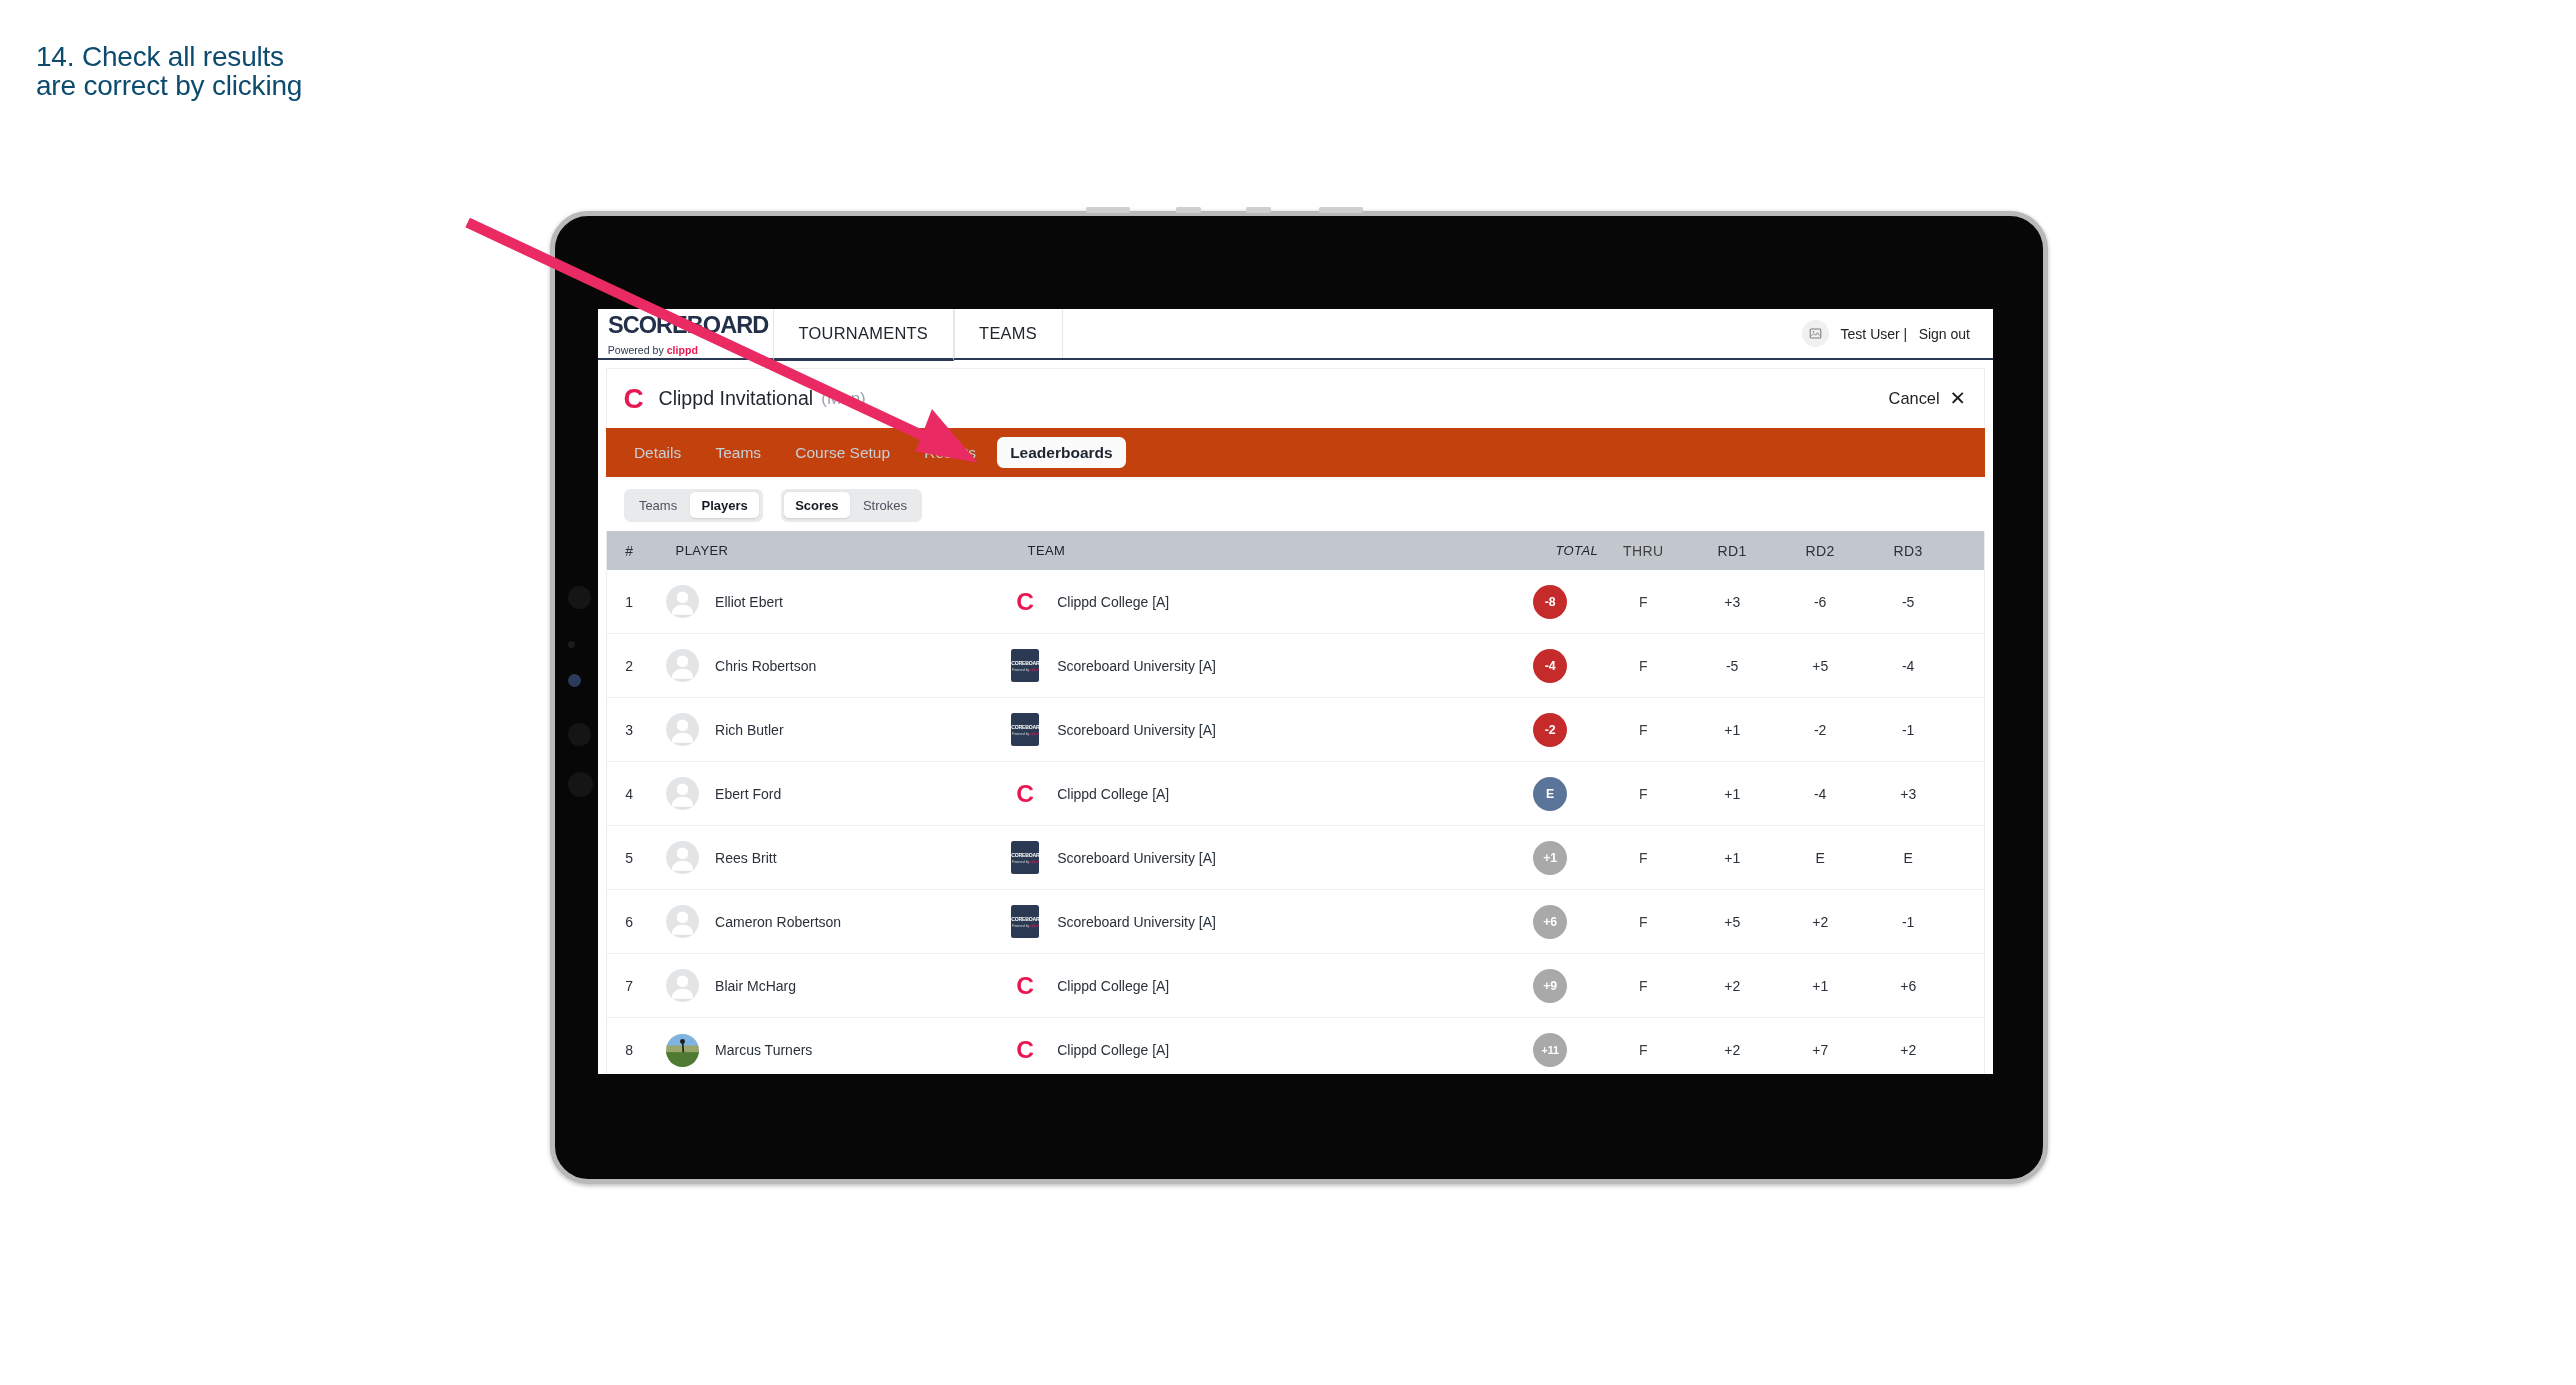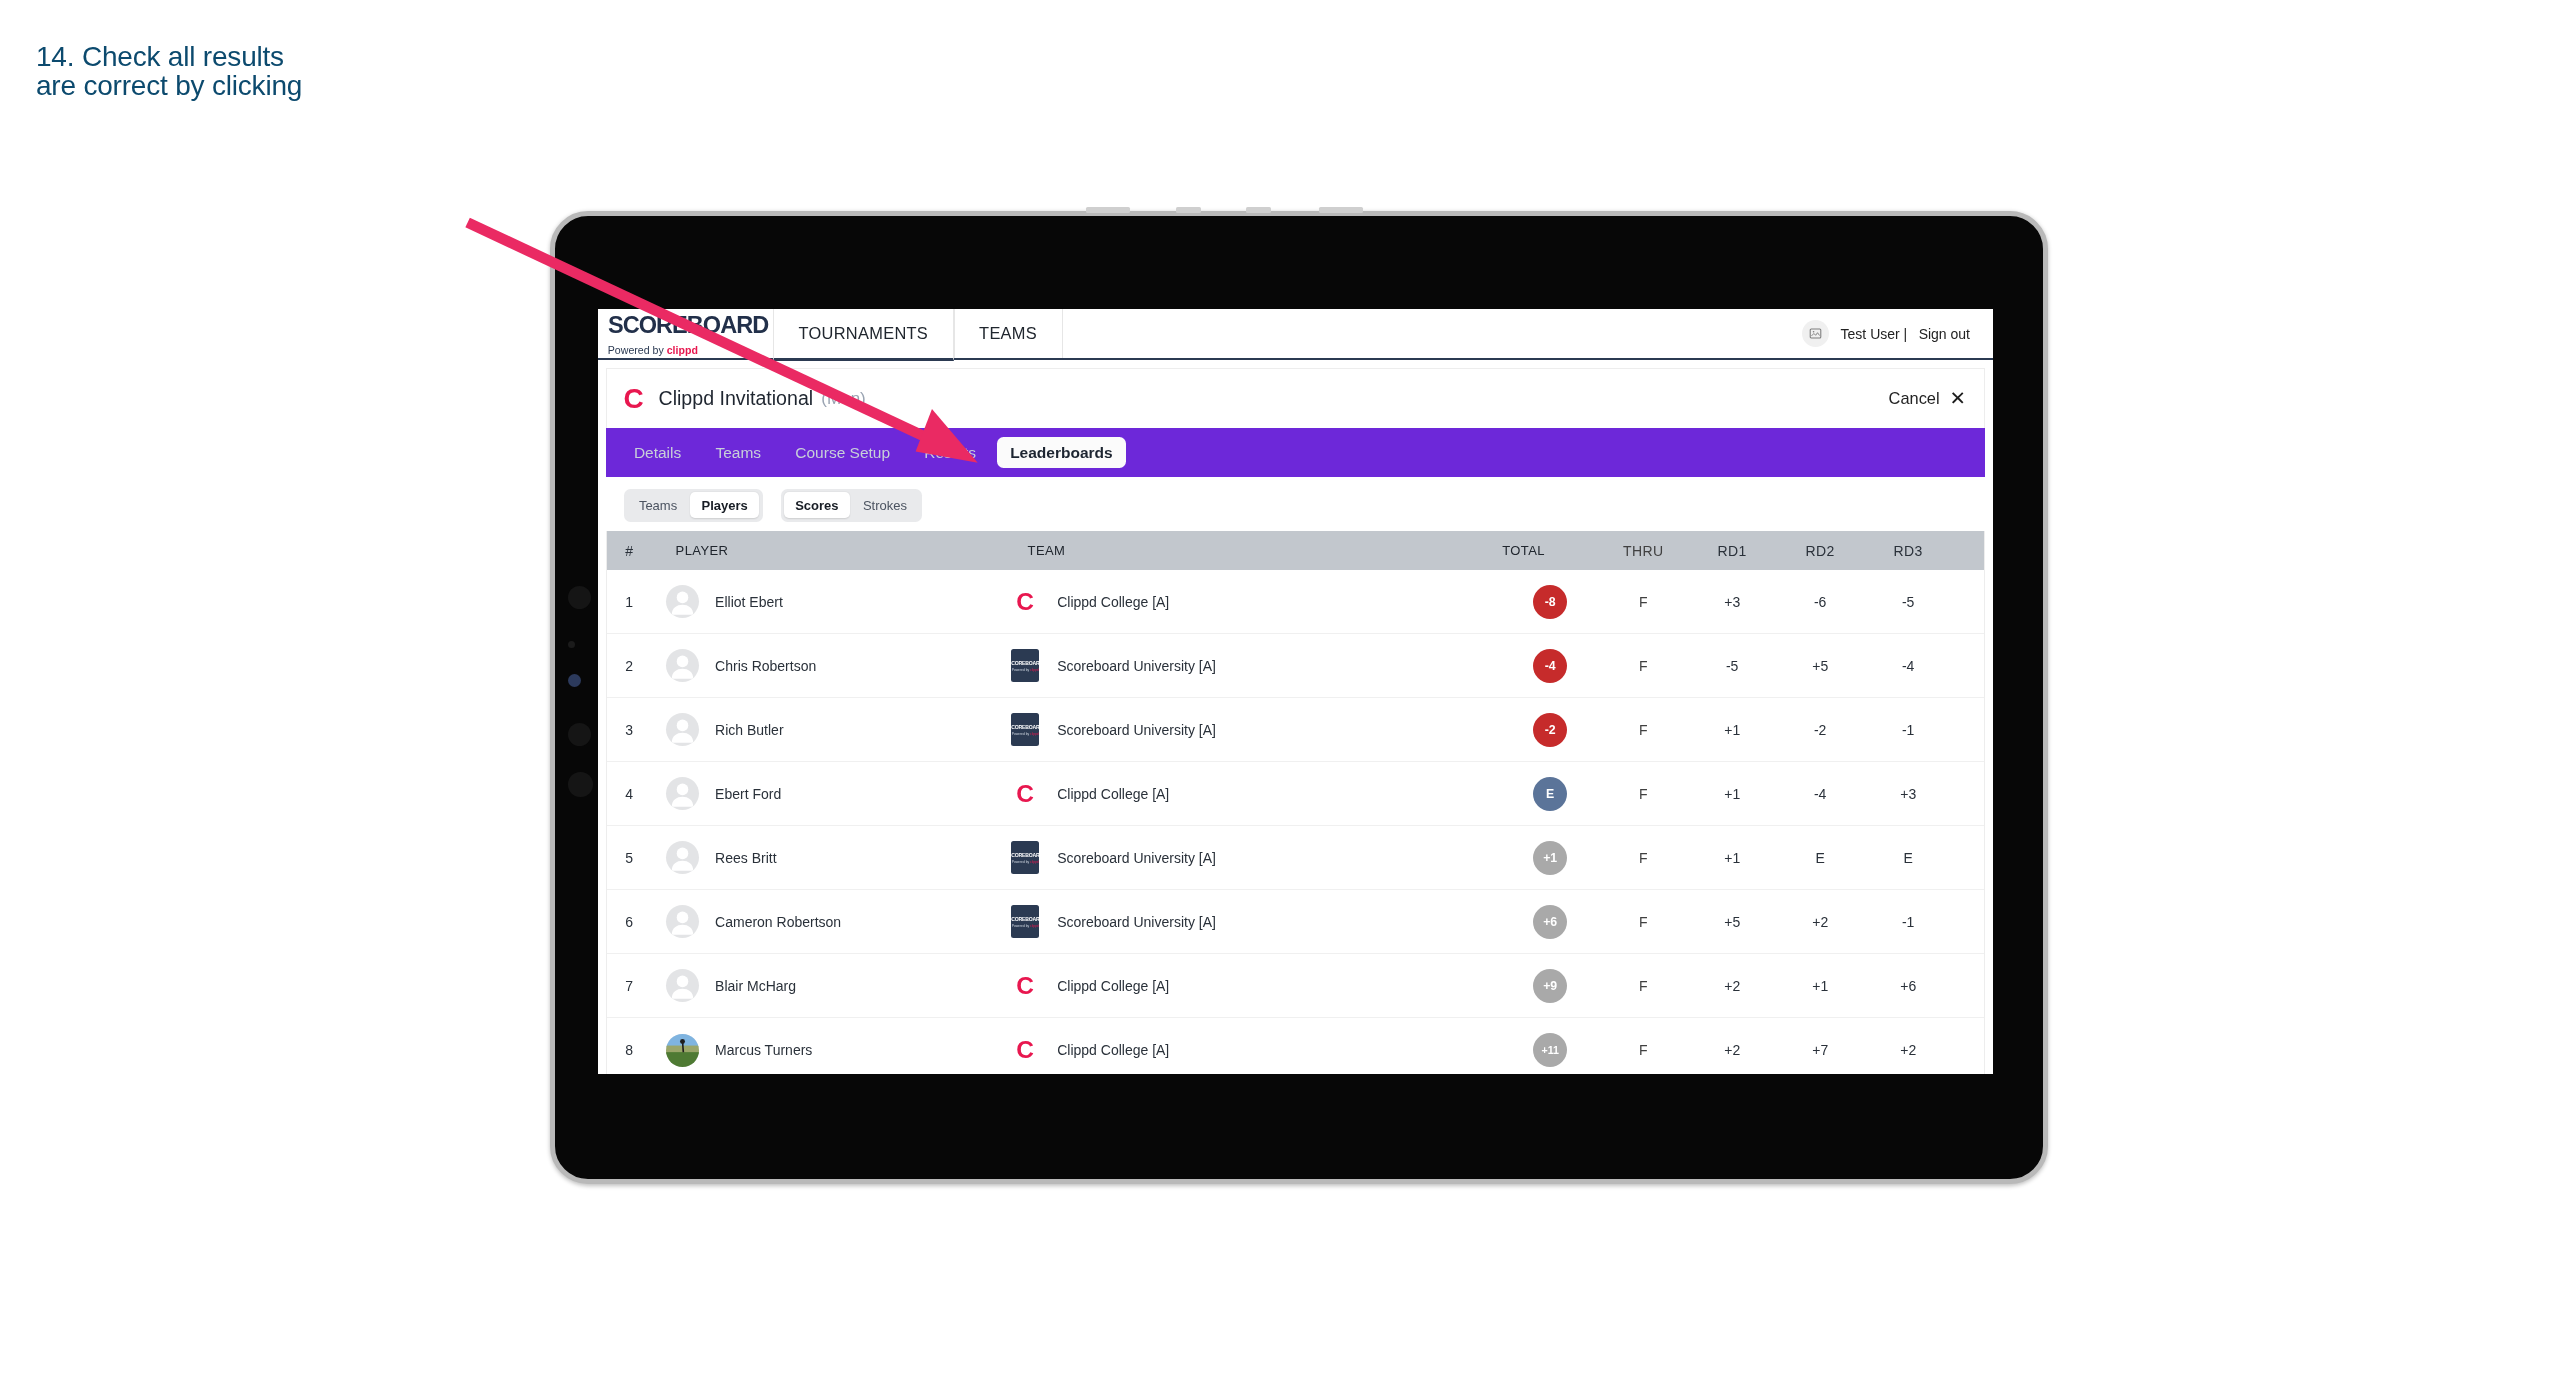--- a/index.html
+++ b/index.html
@@ -97,21 +97,21 @@
     font-family:"Liberation Sans", sans-serif; margin-right: 14.7px;
   }
   .tourn-title { font-size: 19.6px; color:#1f2630; }
   .tourn-gender { font-size: 17px; color:#9aa4b2; margin-left: 8.2px; }
   .cancel-wrap { margin-left:auto; display:flex; align-items:flex-end; gap:9.8px; cursor:pointer; }
   .cancel-text { font-size: 16.4px; color:#232323; }
   .cancel-x { font-size: 19.6px; color:#1c1c1c; line-height:1; }
 
   
   .sectiontabs {
-    background:#6d28d9; height:49px; display:flex; align-items:center;
+    background:#c2410c; height:49px; display:flex; align-items:center;
     padding-left: 14.7px; gap: 8.2px; margin: 0 8.2px;
   }
   .stab {
     font-size: 15.5px; color:#c8cfd9; padding: 6.5px 13px; border-radius:6.5px; cursor:pointer;
   }
   .stab.active { background:#fbfbfb; color:#1d2531; font-weight:600; }
 
   
   .togglerow { display:flex; gap: 18px; padding: 11.4px 16.4px 9.8px 18px; background:#fff; margin:0 8.2px; }
   .toggle-group { background:#e9eaec; border-radius:6.5px; padding:3.3px; display:flex; gap:1.6px; }
@@ -129,21 +129,21 @@
     border-bottom: 0.8px solid #f0f0f0; background:#fff;
   }
   .trow:last-child { border-bottom:none; }
   .c-rank  { width: 52px; text-align:left; padding-left: 18px; font-size: 14px; color:#2a313a; }
   .c-player{ width: 352px; display:flex; align-items:center; gap: 16.4px; padding-left: 6.5px; }
   .c-team  { width: 491px; display:flex; align-items:center; gap: 18px; padding-left: 0px;}
   .c-total { width: 96px; display:flex; justify-content:center; }
   .c-thru  { width: 90px; text-align:center; font-size:14px; color:#404040; }
   .c-rd    { width: 88px; text-align:center; font-size:14px; color:#2a313a; }
   .thead .c-player, .thead .c-team { padding-left: 16.4px; display:block; }
-  .thead .c-total { display:block; text-align:left; }
+  .thead .c-total { display:block; text-align:right;font-style:italic; }
 
   .pavatar {
     width: 33px; height:33px; border-radius:50%; background:#e3e4e6;
     display:flex; align-items:center; justify-content:center; overflow:hidden;
     flex: 0 0 auto;
   }
   .pname { font-size: 14px; color:#2a313a; }
 
   .tlogo-c {
     width: 28px; flex:0 0 28px; text-align:center;

